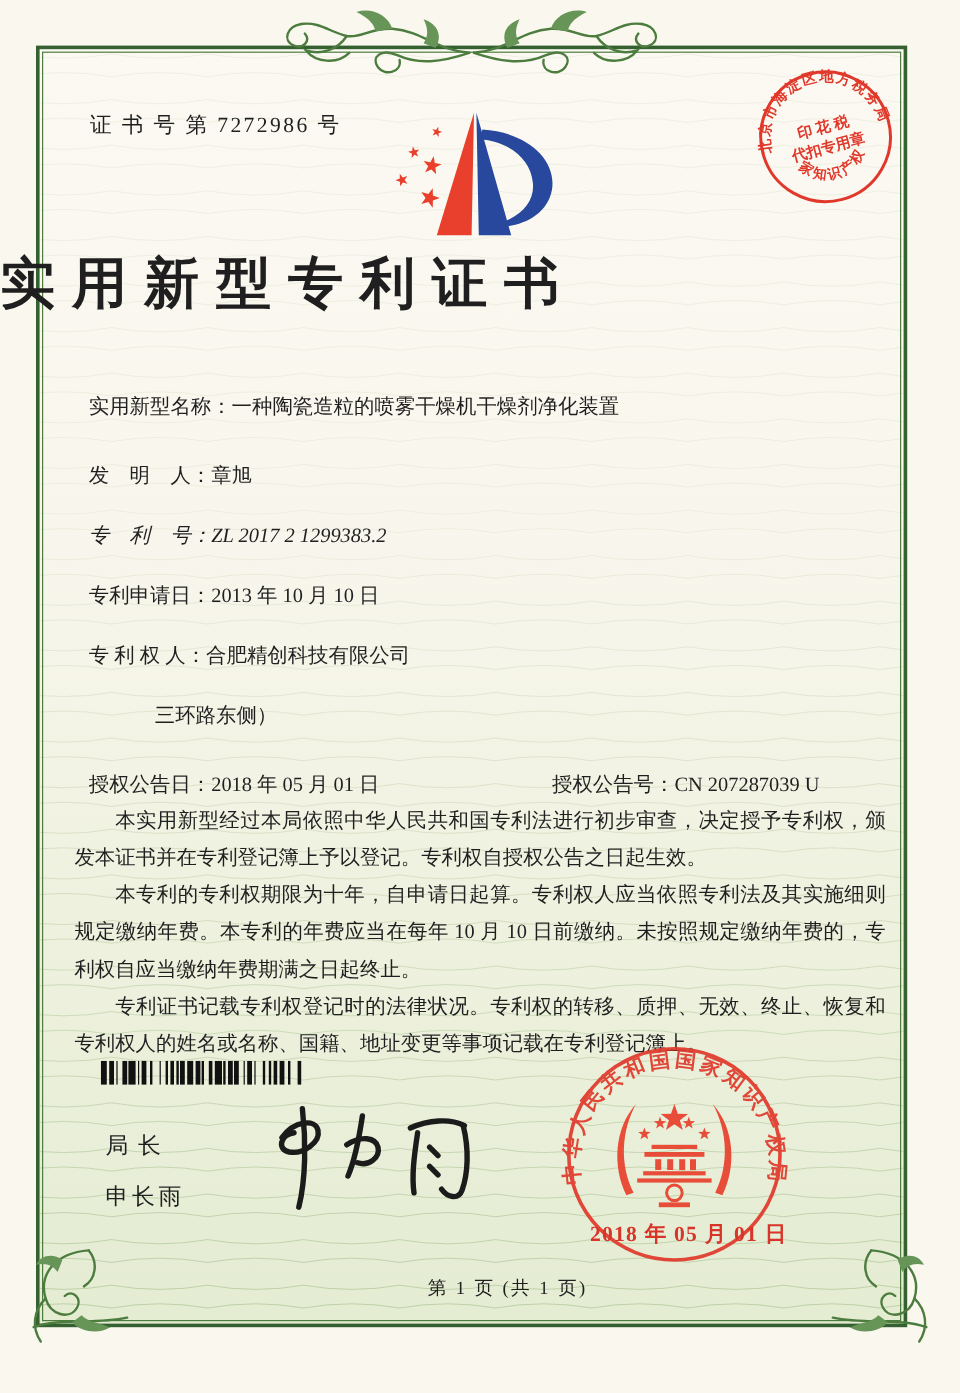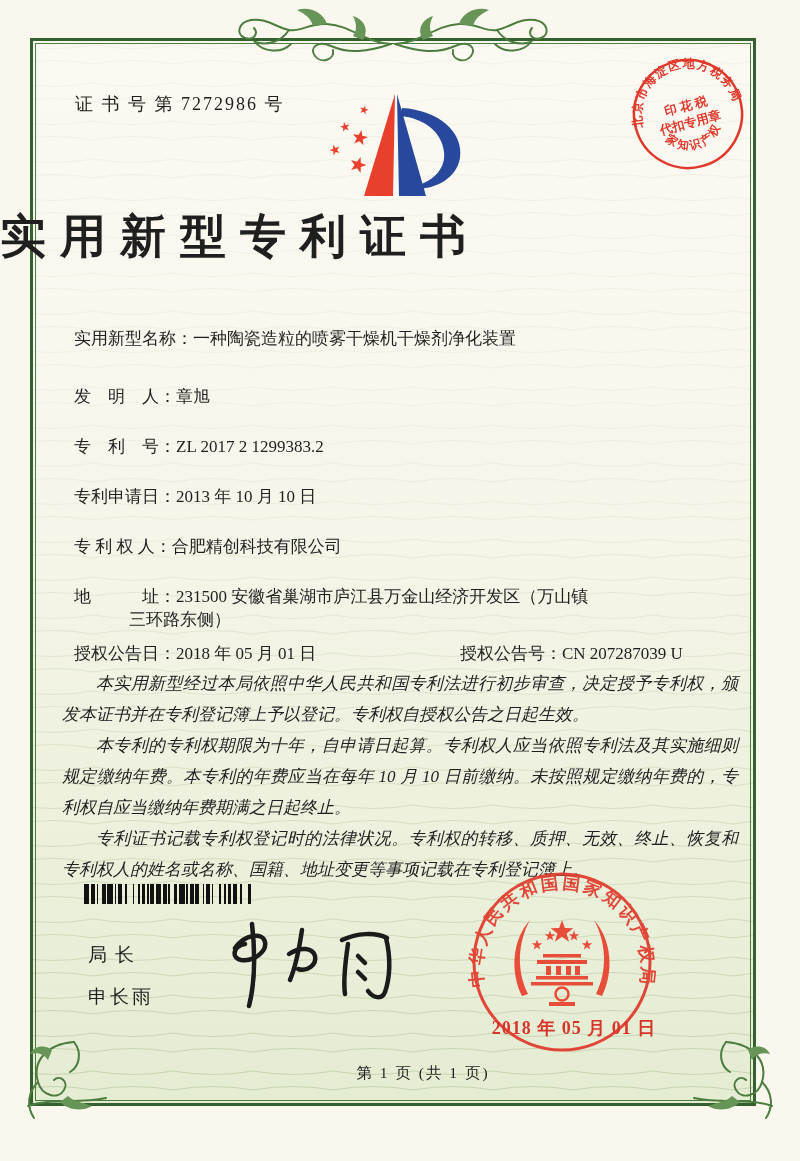--- a/index.html
+++ b/index.html
@@ -23,30 +23,30 @@
   #waves{position:absolute;inset:0;width:100%;height:100%;}
   
   .abs{position:absolute;}
   .cert-no{left:75px;top:92px;font-size:18px;letter-spacing:2px;z-index:4;}
   .title{left:0;top:206px;width:100%;font-size:46px;font-weight:700;
          letter-spacing:14px;z-index:4;}
   .field{left:74px;font-size:17px;z-index:4;white-space:nowrap;}
   .field .lab{display:inline-block;}
   .f-name{top:327px;}
   .f-inventor{top:385px;}
-  .f-patno{top:435px;}
+  .f-patno{top:435px;font-style:italic;}
   .f-filing{top:485px;}
   .f-patentee{top:535px;}
   .f-addr{top:585px;white-space:normal;width:640px;}
   .f-addr .addr2{margin-left:55px;}
   .f-grantdate{top:642px;}
   .f-grantno{left:460px;top:642px;font-size:17px;z-index:4;white-space:nowrap;}
   .bodytext{left:62px;top:668px;width:676px;font-size:17px;line-height:31px;
             text-align:justify;z-index:4;}
-  .bodytext p{margin:0;text-indent:2em;font-style:italic;}
+  .bodytext p{margin:0;text-indent:2em;}
   
   .barcode{left:84px;top:884px;width:214px;height:20px;display:flex;overflow:hidden;z-index:4;}
   .barcode .b{height:100%;background:#111;}
   .barcode .s{height:100%;}
   
   .signoff-title{left:88px;top:942px;font-size:19px;letter-spacing:8px;z-index:6;}
   .signoff-name{left:88px;top:984px;font-size:19px;letter-spacing:3px;z-index:6;}
   .signature{left:205px;top:908px;z-index:6;}
   
   .seal-bottom{left:462px;top:852px;z-index:5;}
@@ -205,21 +205,20 @@
 
   <div class="abs field f-inventor"><span class="lab">发　明　人：</span><span>章旭</span></div>
 
   <div class="abs field f-patno"><span class="lab">专　利　号：</span><span>ZL 2017 2 1299383.2</span></div>
 
   <div class="abs field f-filing"><span class="lab">专利申请日：</span><span>2013 年 10 月 10 日</span></div>
 
   <div class="abs field f-patentee"><span class="lab">专 利 权 人：</span><span>合肥精创科技有限公司</span></div>
 
   <div class="abs field f-addr">
-    <div><span class="lab">地　　　址：</span><span>231500 安徽省巢湖市庐江县万金山经济开发区（万山镇</span></div>
     <div class="addr2">三环路东侧）</div>
   </div>
 
   <div class="abs field f-grantdate"><span class="lab">授权公告日：</span><span>2018 年 05 月 01 日</span></div>
 
   <div class="abs f-grantno"><span class="lab">授权公告号：</span><span>CN 207287039 U</span></div>
 
   <div class="abs bodytext">
     <p>本实用新型经过本局依照中华人民共和国专利法进行初步审查，决定授予专利权，颁发本证书并在专利登记簿上予以登记。专利权自授权公告之日起生效。</p>
     <p>本专利的专利权期限为十年，自申请日起算。专利权人应当依照专利法及其实施细则规定缴纳年费。本专利的年费应当在每年 10 月 10 日前缴纳。未按照规定缴纳年费的，专利权自应当缴纳年费期满之日起终止。</p>

